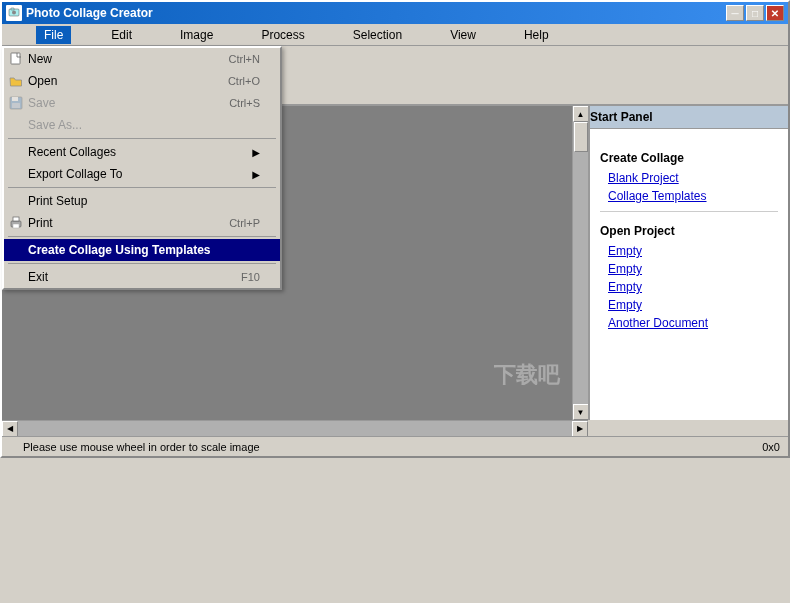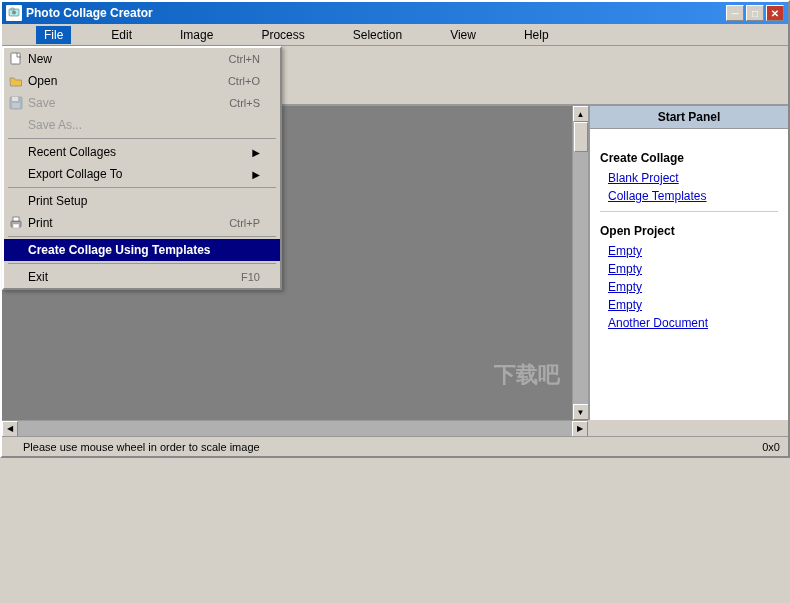--- a/index.html
+++ b/index.html
@@ -171,21 +171,20 @@
       background: #ffffff;
       border-left: 2px solid #999;
       display: flex;
       flex-direction: column;
     }
     .panel-title {
       background: #b8c8d8;
       padding: 4px 0;
       font-size: 12px;
       font-weight: bold;
-      text-align: center;
       border-bottom: 1px solid #999;
     }
     .panel-content {
       padding: 10px 10px;
       flex: 1;
     }
     .panel-section-title {
       font-weight: bold;
       font-size: 12px;
       margin-bottom: 6px;

